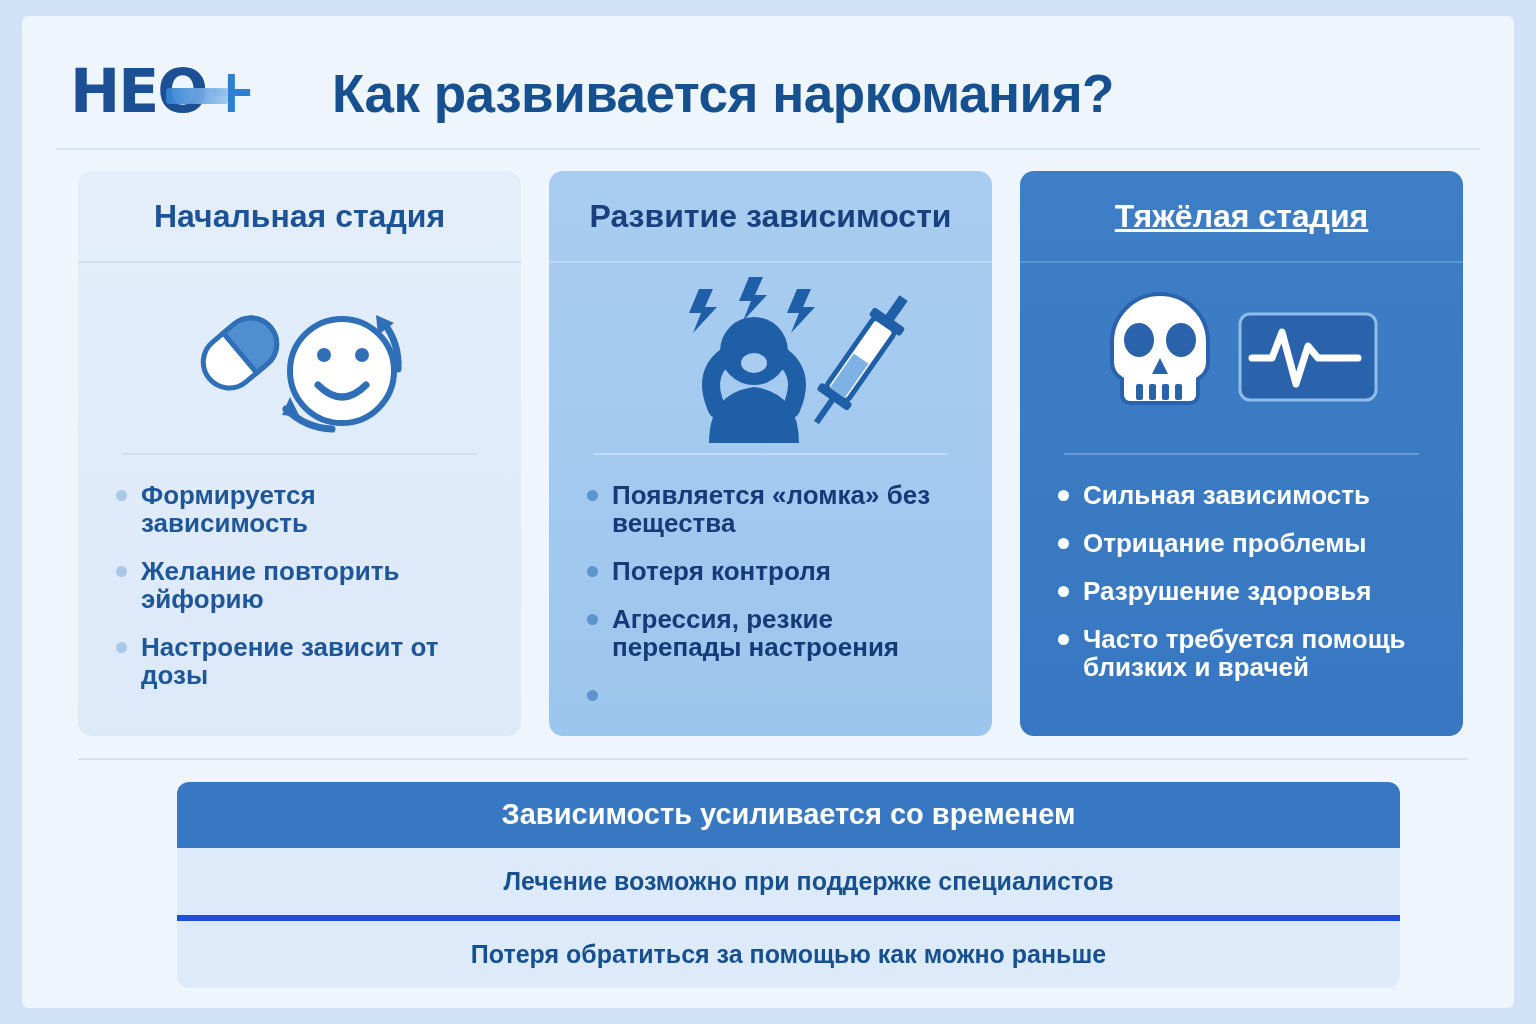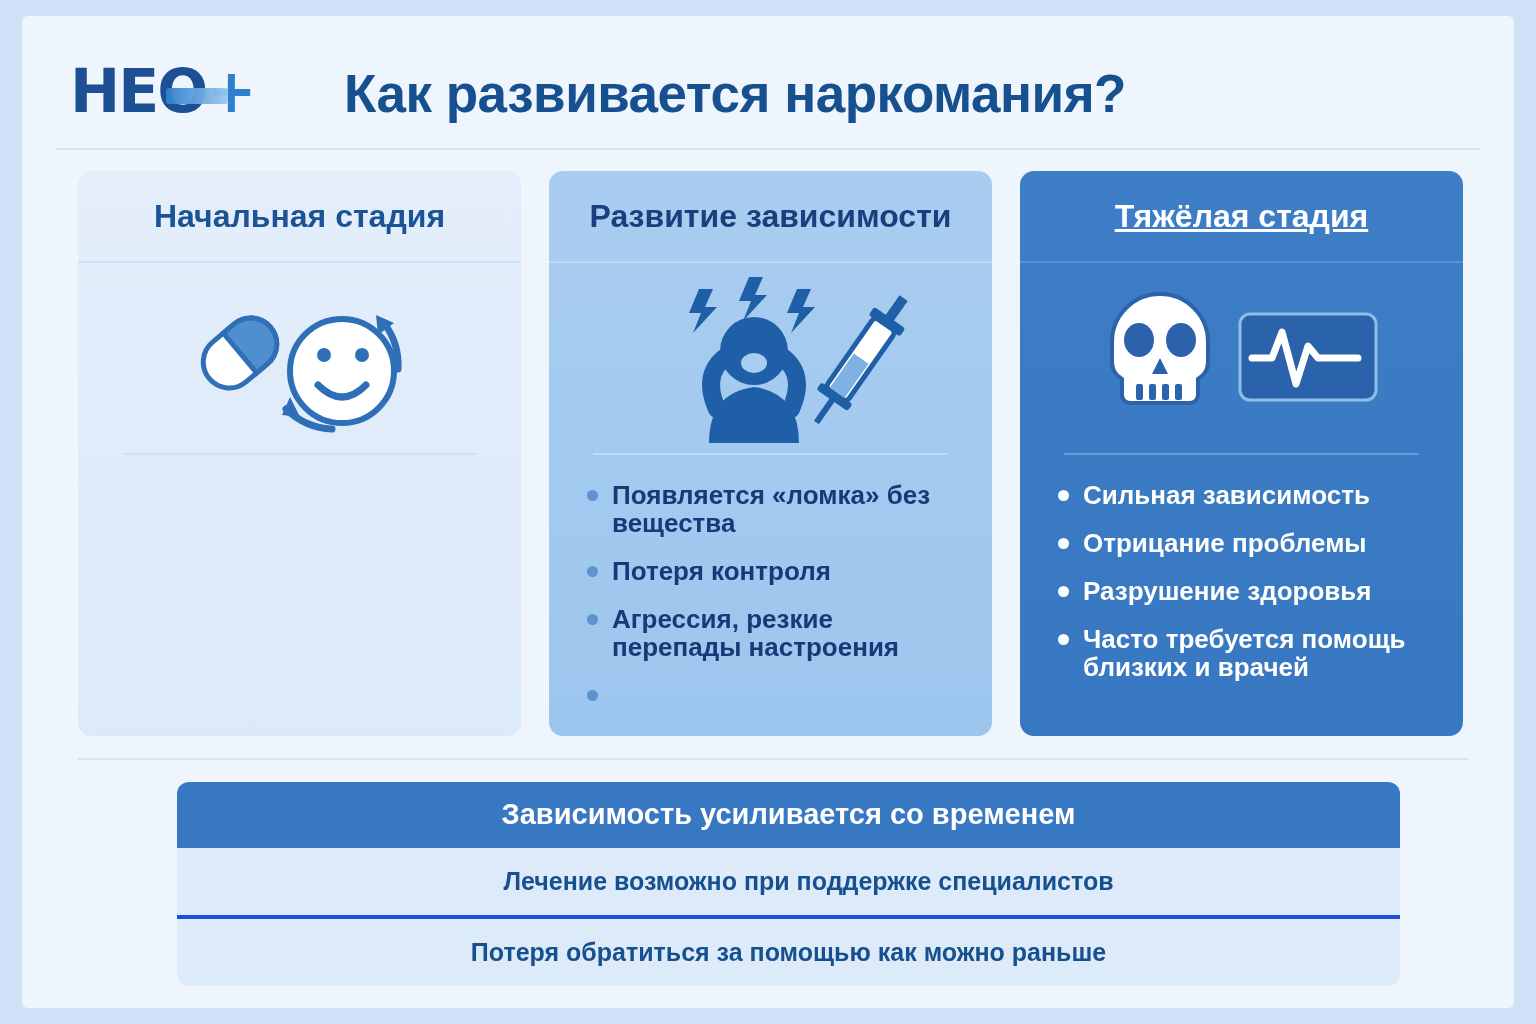--- a/index.html
+++ b/index.html
@@ -49,21 +49,21 @@
     width: 62px; height: 16px;
     background: linear-gradient(90deg,#2f7fd0,#9ec8ef);
     border-radius: 3px;
     opacity: .95;
   }
   .title {
     font-size: 53px;
     font-weight: bold;
     color: #17508f;
     letter-spacing: -0.5px;
-    margin-left: 44px;
+    margin-left: 32px;
     white-space: nowrap;
   }
 
   
   .cards {
     position: absolute;
     left: 56px; top: 155px;
     width: 1390px; height: 565px;
     display: flex;
     gap: 28px;
@@ -157,21 +157,21 @@
     text-align: center;
     padding: 16px 0 17px;
   }
   .footer-row {
     color: #17508f;
     font-size: 25px;
     font-weight: bold;
     text-align: center;
     padding: 19px 0;
   }
-  .footer-row.first { border-bottom: 4px solid #1d4ed8; padding-left: 40px; }
+  .footer-row.first { border-bottom: 6px solid #1d4ed8; padding-left: 40px; }
 </style>
 </head>
 <body>
 
 <div class="poster">
 
   <div class="header">
     <div class="logo">
       <div class="logo-text">
         <span>НЕО</span><span class="plus">+</span>
@@ -200,20 +200,34 @@
             <path d="M148 102 q24 24 48 0" fill="none" stroke="#2f6fb8" stroke-width="7" stroke-linecap="round"></path>
 
             <path d="M214 40 a70 70 0 0 1 14 46" fill="none" stroke="#2f6fb8" stroke-width="7" stroke-linecap="round"></path>
             <polygon points="206,32 224,40 208,52" fill="#2f6fb8"></polygon>
             <path d="M116 126 a70 70 0 0 0 46 20" fill="none" stroke="#2f6fb8" stroke-width="7" stroke-linecap="round"></path>
             <polygon points="120,114 112,132 130,134" fill="#2f6fb8"></polygon>
           </g>
         </svg>
       </div>
       <div class="card-div"></div>
+      <ul class="bullets">
+        <li>
+            <span class="dot"></span>
+            <span class="txt">Формируется зависимость</span>
+          </li>
+        <li>
+            <span class="dot"></span>
+            <span class="txt">Желание повторить эйфорию</span>
+          </li>
+        <li>
+            <span class="dot"></span>
+            <span class="txt">Настроение зависит от дозы</span>
+          </li>
+      </ul>
     </div>
 
     <div class="card card-2">
       <div class="card-head">Развитие зависимости</div>
       <div class="card-art">
         <svg width="300" height="175" viewBox="0 0 300 175">
           <g fill="#1f5fa8">
 
             <polygon points="78,18 92,18 84,36 96,36 72,62 80,42 68,42"></polygon>
             <polygon points="128,6 142,6 134,24 146,24 122,50 130,30 118,30"></polygon>

